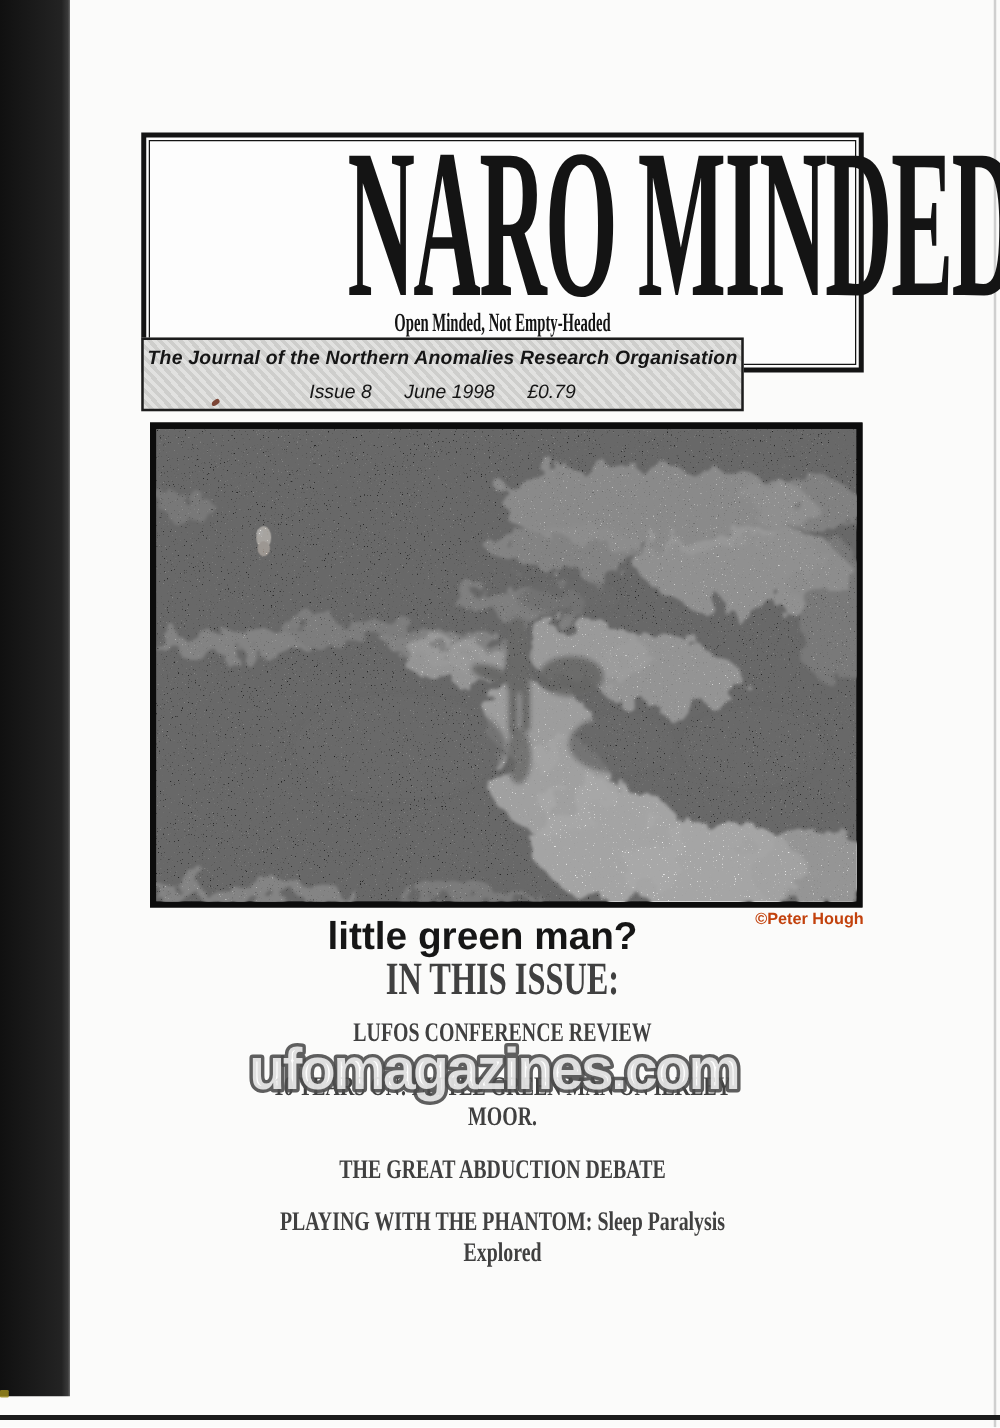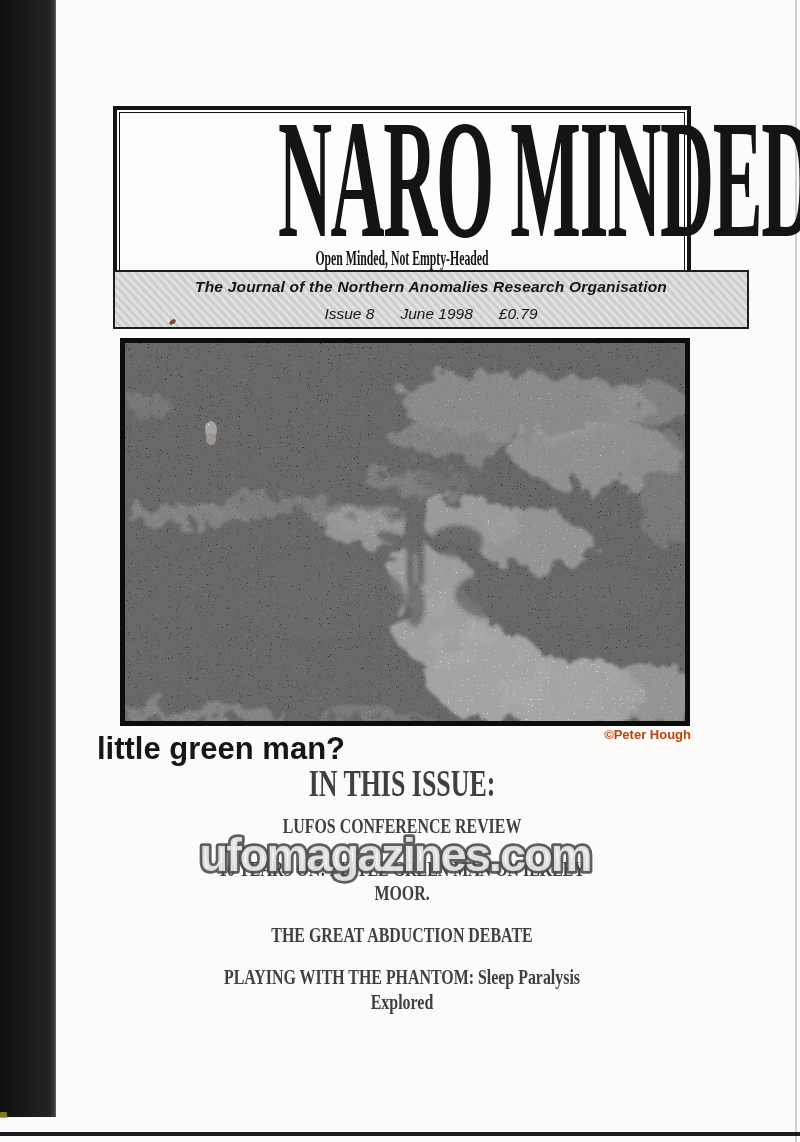--- a/index.html
+++ b/index.html
@@ -35,21 +35,21 @@
     transform:scaleX(0.44);transform-origin:50% 50%;color:#141414;
   }
   .masthead-tagline{
     position:absolute;left:0;right:0;top:134px;text-align:center;
     font-family:"Liberation Serif",serif;font-weight:700;font-size:21px;line-height:1.1;
     white-space:nowrap;transform:scaleX(0.56);transform-origin:50% 50%;color:#141414;
   }
 
   
   .journal-bar{
-    position:absolute;left:113px;top:270px;width:636px;height:59px;box-sizing:border-box;
+    position:absolute;left:113px;top:270px;width:482px;height:59px;box-sizing:border-box;
     border:2px solid #1d1d1d;
     background:
       repeating-linear-gradient(47deg,rgba(255,255,255,.25) 0 3px,rgba(0,0,0,.045) 3px 6px),
       var(--bar_bg,#d7d7d5);
     text-align:center;
   }
   .journal-line1{
     margin-top:6px;font-style:italic;font-weight:700;font-size:15.5px;color:#151515;letter-spacing:.2px;
   }
   .journal-line2{
@@ -66,21 +66,21 @@
     position:absolute;left:120px;top:338px;width:570px;height:388px;box-sizing:border-box;
     border:5px solid #0c0c0c;background:#141414;
   }
   .photo-frame svg{display:block;width:100%;height:100%;}
 
   .credit{
     position:absolute;left:113px;top:727px;width:578px;text-align:right;
     font-weight:700;font-size:13px;color:#c2410c;
   }
   .caption{
-    position:absolute;left:113px;top:731px;width:578px;text-align:left;
+    position:absolute;left:113px;top:731px;width:578px;text-align:center;
     font-weight:700;font-size:31px;color:#161616;transform:translateX(-16px);
   }
 
   
   .toc{position:absolute;left:113px;top:762px;width:578px;text-align:center;color:#404040;}
   .toc-heading{
     font-family:"Liberation Serif",serif;font-weight:700;font-size:37px;line-height:44px;
     transform:scaleX(0.70);transform-origin:50% 50%;white-space:nowrap;margin-bottom:8px;
   }
   .toc-item{

